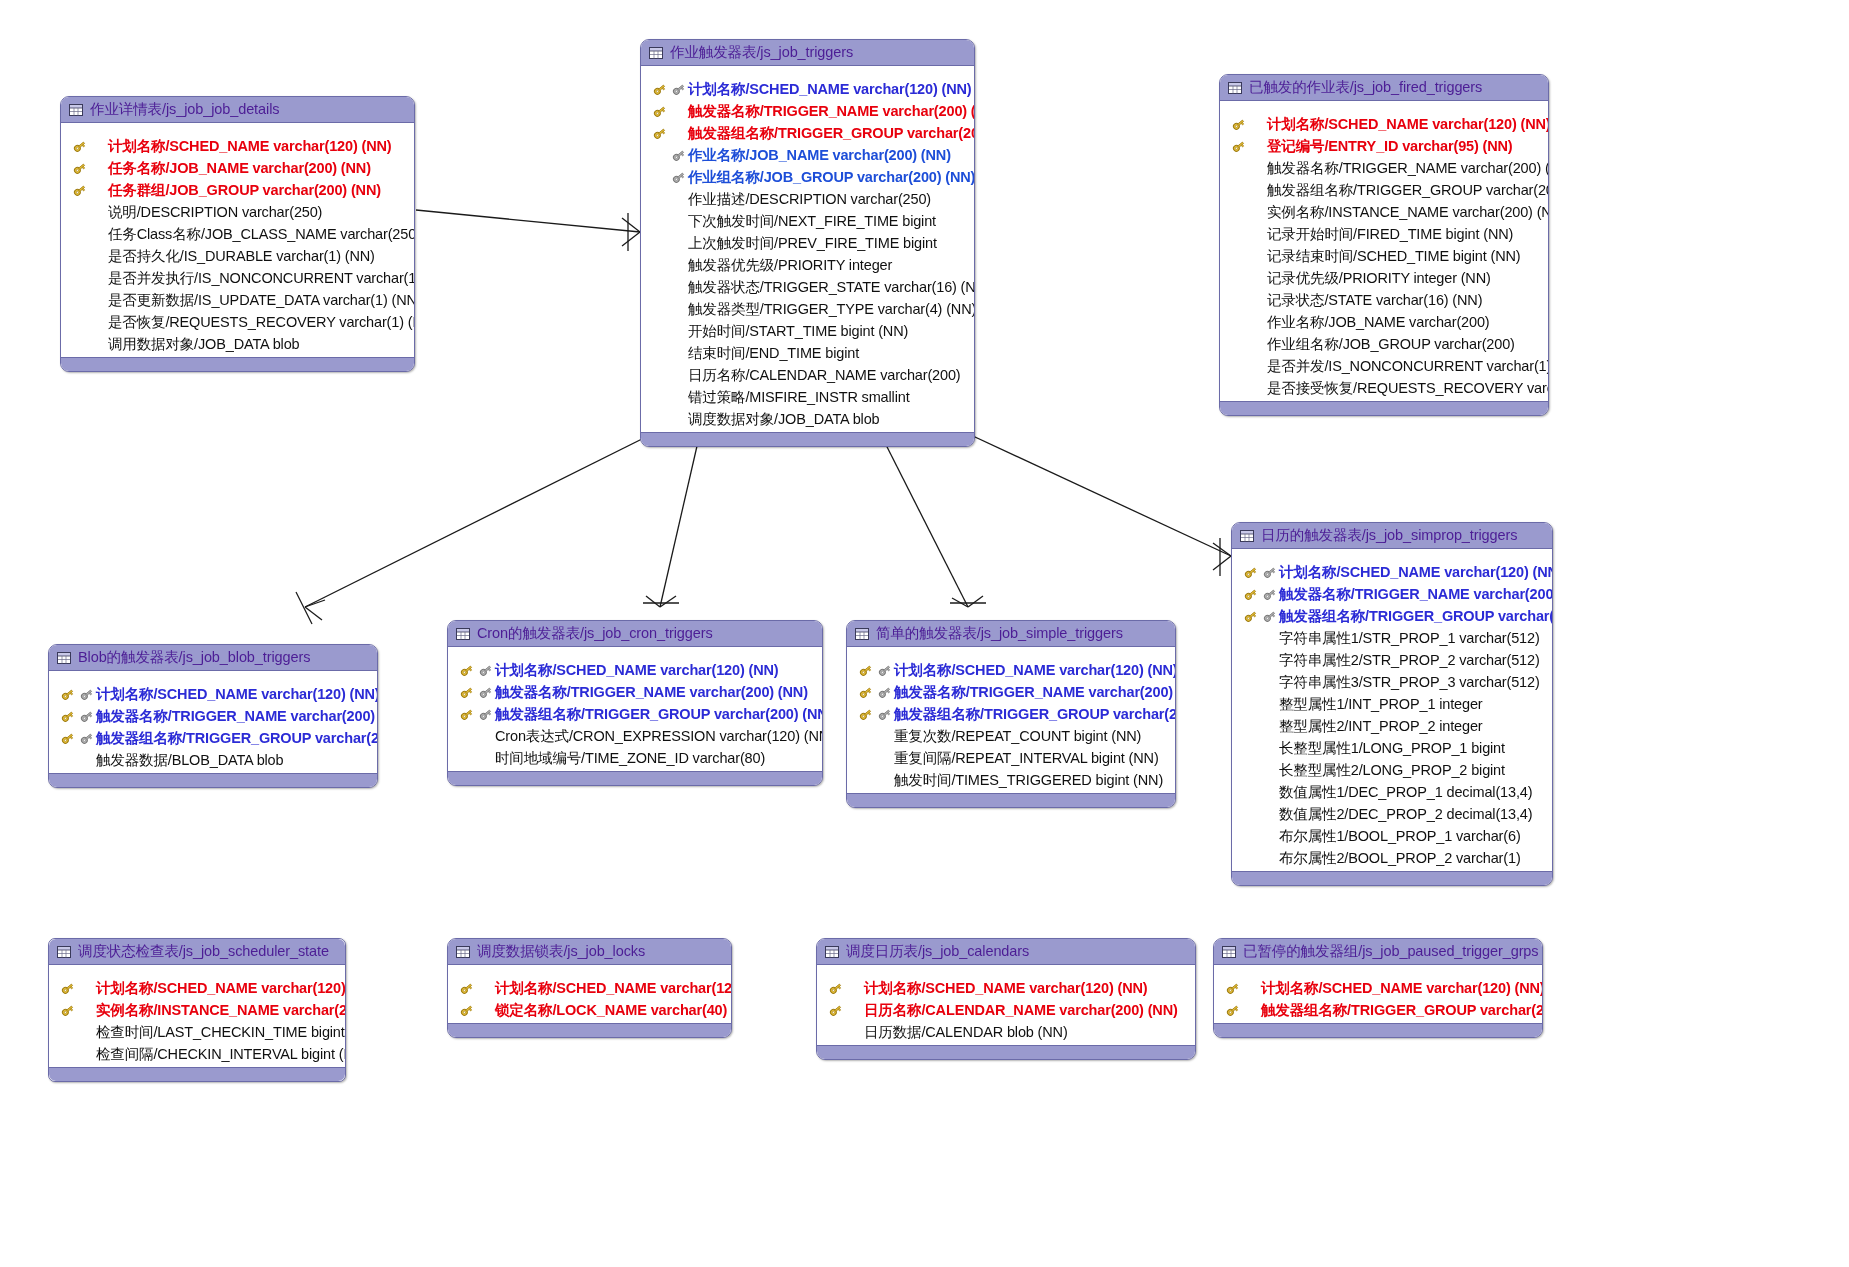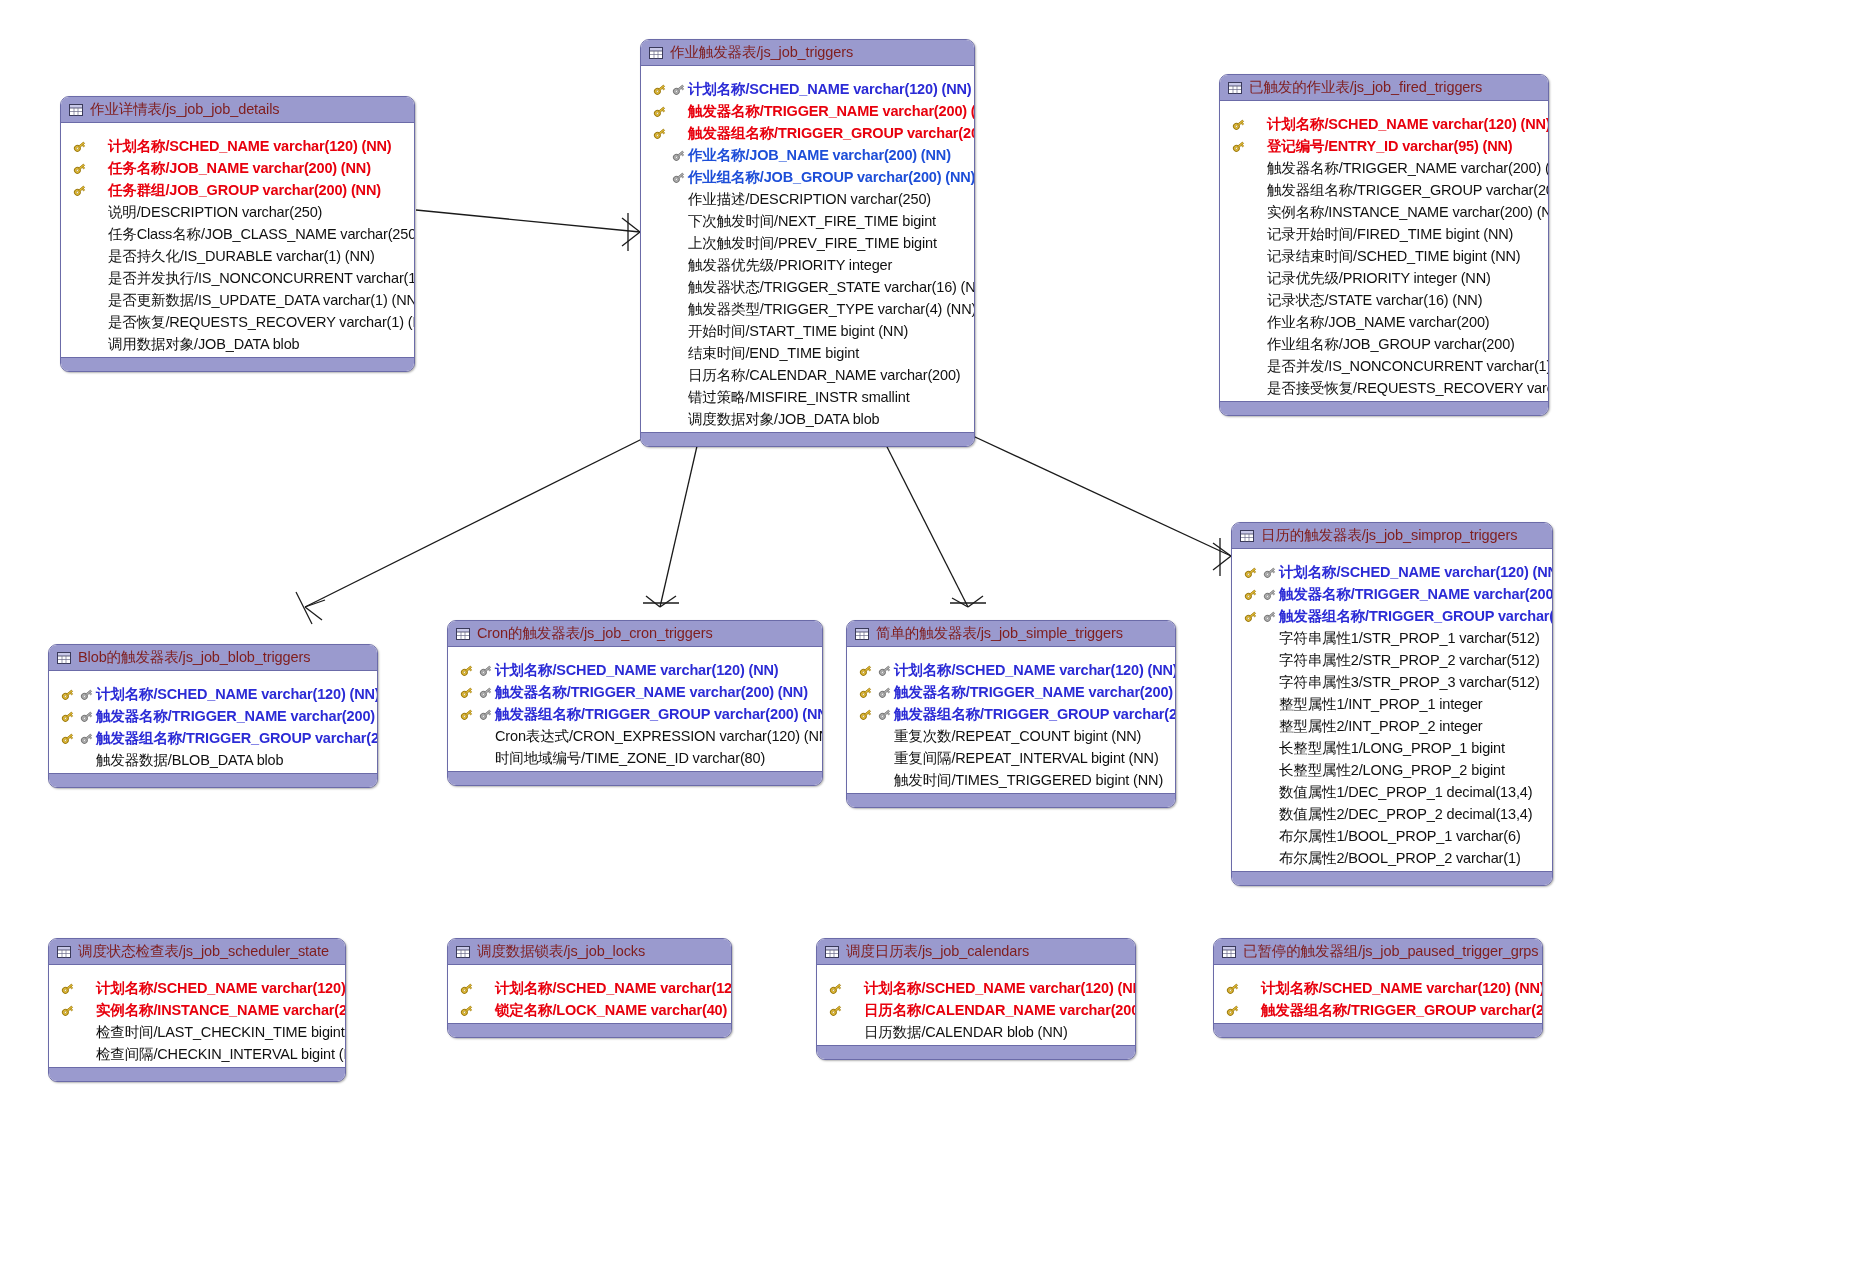--- a/index.html
+++ b/index.html
@@ -23,21 +23,21 @@
   .ent-header{
     background:#9a9ace;
     border-bottom:1px solid #6b6ba8;
     height:25px;
     display:flex;align-items:center;
     padding:0 8px;
     gap:7px;
     border-radius:7px 7px 0 0;
   }
   .ent-title{
-    font-size:14.5px;color:#7f1d1d;white-space:nowrap;letter-spacing:-0.1px;
+    font-size:14.5px;color:#4c1d95;white-space:nowrap;letter-spacing:-0.1px;
   }
   .tbl-icon{width:14px;height:12px;flex:0 0 auto;display:block;}
   .ent-body{padding:12px 0 2px 0;background:#fff;}
   .ent-footer{
     height:13px;background:#9a9ace;border-top:1px solid #6b6ba8;border-radius:0 0 7px 7px;
   }
   .attr{
     display:flex;align-items:center;height:22px;padding:0 6px 0 9px;white-space:nowrap;
   }
   .keyslot{width:19px;flex:0 0 auto;display:flex;align-items:center;justify-content:center;}
@@ -853,21 +853,21 @@
           <span class="attr-text c-black">重复间隔/REPEAT_INTERVAL bigint (NN)</span>
         </div>
         <div class="attr">
           <span class="keyslot"></span>
           <span class="keyslot"></span>
           <span class="attr-text c-black">触发时间/TIMES_TRIGGERED bigint (NN)</span>
         </div>
       </div>
       <div class="ent-footer"></div>
     </div>
-    <div class="entity" style="left: 48px; top: 938px; width: 298px;">
+    <div class="entity" style="left: 48px; top: 938px; width: 298px; border-radius: 7px;">
       <div class="ent-header">
         <svg viewBox="0 0 14 12" class="tbl-icon">
           <rect x="0.5" y="0.5" width="13" height="11" fill="#ffffff" stroke="#3a3a5a"></rect>
           <rect x="1" y="1" width="12" height="3" fill="#c9c9e8"></rect>
           <line x1="1" y1="4" x2="13" y2="4" stroke="#3a3a5a" stroke-width="0.8"></line>
           <line x1="1" y1="7.5" x2="13" y2="7.5" stroke="#6a6a8a" stroke-width="0.7"></line>
           <line x1="5" y1="4" x2="5" y2="11.5" stroke="#6a6a8a" stroke-width="0.7"></line>
           <line x1="9" y1="4" x2="9" y2="11.5" stroke="#6a6a8a" stroke-width="0.7"></line>
         </svg>
         <span class="ent-title">调度状态检查表/js_job_scheduler_state</span>
@@ -951,21 +951,21 @@
                 <rect x="11.0" y="9.0" width="1.5" height="2.2" fill="#e8c13a" stroke="#9c7a10" stroke-width="0.7"></rect>
               </g>
             </svg>
           </span>
           <span class="keyslot"></span>
           <span class="attr-text c-red">锁定名称/LOCK_NAME varchar(40) (NN)</span>
         </div>
       </div>
       <div class="ent-footer"></div>
     </div>
-    <div class="entity" style="left: 816px; top: 938px; width: 320px;">
+    <div class="entity" style="left: 816px; top: 938px; width: 380px;">
       <div class="ent-header">
         <svg viewBox="0 0 14 12" class="tbl-icon">
           <rect x="0.5" y="0.5" width="13" height="11" fill="#ffffff" stroke="#3a3a5a"></rect>
           <rect x="1" y="1" width="12" height="3" fill="#c9c9e8"></rect>
           <line x1="1" y1="4" x2="13" y2="4" stroke="#3a3a5a" stroke-width="0.8"></line>
           <line x1="1" y1="7.5" x2="13" y2="7.5" stroke="#6a6a8a" stroke-width="0.7"></line>
           <line x1="5" y1="4" x2="5" y2="11.5" stroke="#6a6a8a" stroke-width="0.7"></line>
           <line x1="9" y1="4" x2="9" y2="11.5" stroke="#6a6a8a" stroke-width="0.7"></line>
         </svg>
         <span class="ent-title">调度日历表/js_job_calendars</span>

